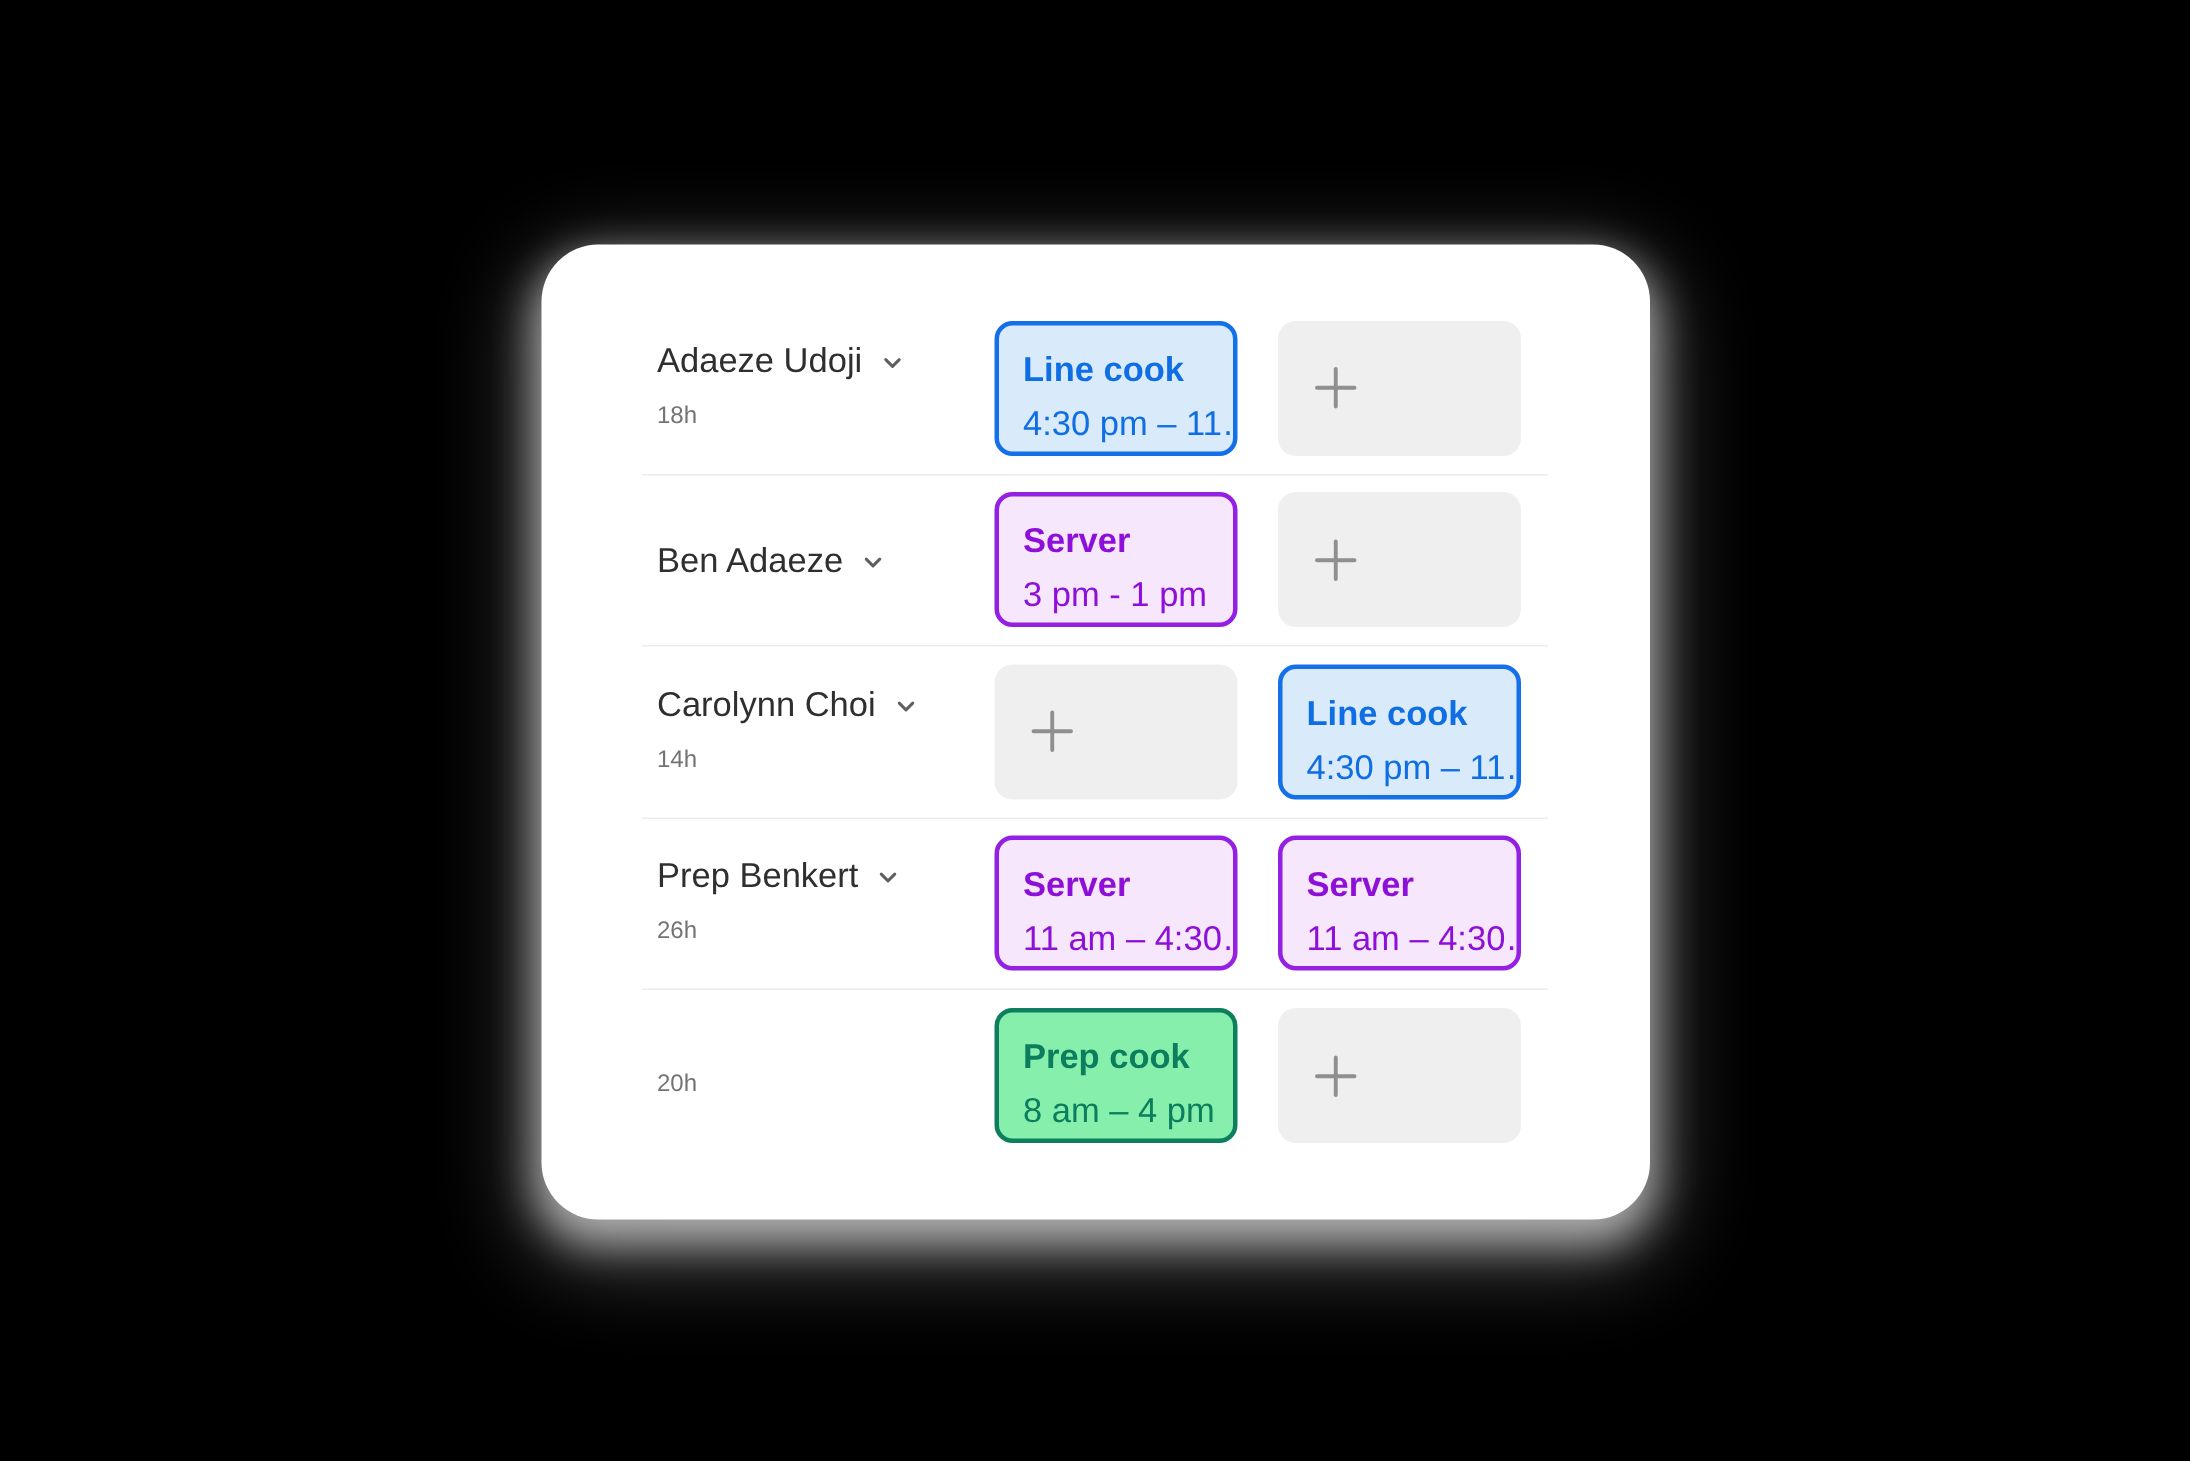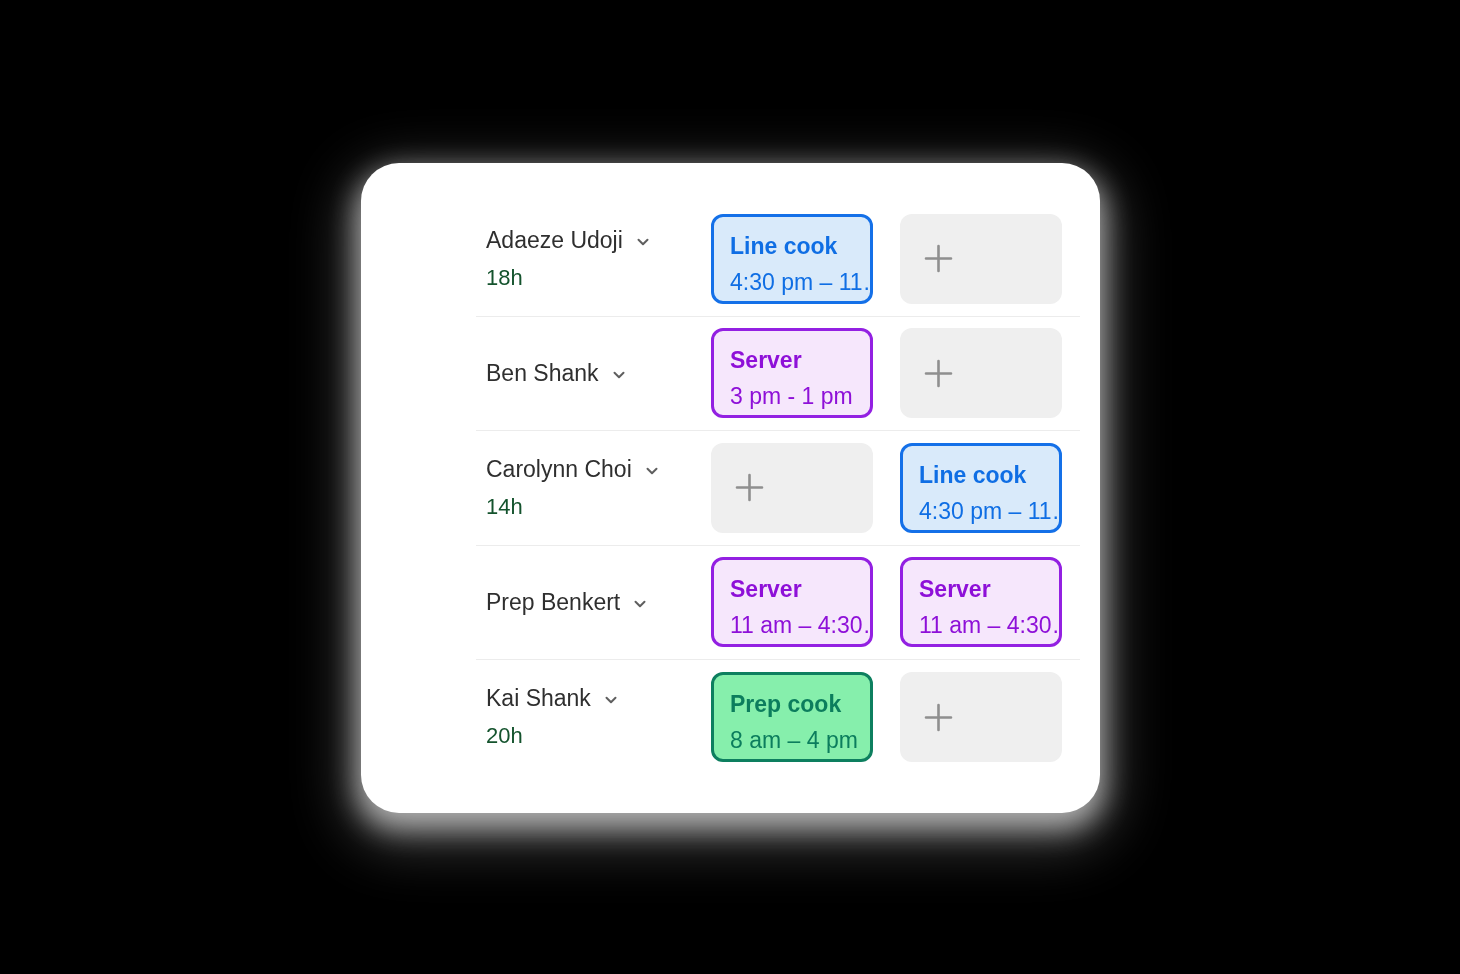--- a/index.html
+++ b/index.html
@@ -21,21 +21,20 @@
     border-radius: 38px;
     box-shadow: 0 12px 28px 4px rgba(225,225,225,0.70),
                 0 18px 55px 16px rgba(170,170,170,0.35);
     box-sizing: border-box;
   }
   .rows {
     box-sizing: border-box;
     width: 100%;
     height: 100%;
     padding: 39px 68px 0 67px;
-    margin-left: 48px;
   }
   .row {
     display: flex;
     align-items: center;
     height: 114.5px;
     box-sizing: border-box;
     border-bottom: 1.5px solid #ececec;
   }
   .row:last-child { border-bottom: none; }
   .member {
@@ -56,23 +55,23 @@
   }
   .chev {
     width: 18px;
     height: 18px;
     color: #5f5f5f;
     margin-top: 3px;
     flex-shrink: 0;
   }
   .hours {
     margin-top: 11px;
-    font-size: 22px;
+    font-size: 16px;
     line-height: 26px;
-    color: #14532d;
+    color: #737373;
   }
   .slots {
     display: flex;
     gap: 27px;
   }
   .slot {
     width: 162px;
     height: 90px;
     border-radius: 12px;
     box-sizing: border-box;
@@ -134,21 +133,21 @@
     <svg class="plus" viewBox="0 0 33 33">
       <path d="M16.5 4v25M4 16.5h25" fill="none" stroke="currentColor" stroke-width="2.6" stroke-linecap="round"></path>
     </svg>
   </button>
 </div>
   </div>
 
   <div class="row">
     <div class="member">
       <div class="name-line">
-        <span class="name">Ben Shank</span>
+        <span class="name">Ben Adaeze</span>
         <svg class="chev" viewBox="0 0 20 20">
           <path d="M5 7.5l5 5 5-5" fill="none" stroke="currentColor" stroke-width="2.2" stroke-linecap="round" stroke-linejoin="round"></path>
         </svg>
       </div>
     </div>
     <div class="slots">
   <div class="slot shift" style="border-color: rgb(147, 32, 226); background: rgb(246, 231, 252); color: rgb(142, 16, 216);">
     <div class="role">Server</div>
     <div class="time">3 pm - 1 pm</div>
   </div>
@@ -186,42 +185,37 @@
   </div>
 
   <div class="row">
     <div class="member">
       <div class="name-line">
         <span class="name">Prep Benkert</span>
         <svg class="chev" viewBox="0 0 20 20">
           <path d="M5 7.5l5 5 5-5" fill="none" stroke="currentColor" stroke-width="2.2" stroke-linecap="round" stroke-linejoin="round"></path>
         </svg>
       </div>
+      <div class="hours">26h</div>
     </div>
     <div class="slots">
   <div class="slot shift" style="border-color: rgb(147, 32, 226); background: rgb(246, 231, 252); color: rgb(142, 16, 216);">
     <div class="role">Server</div>
     <div class="time">11 am – 4:30…</div>
   </div>
 
   <div class="slot shift" style="border-color: rgb(147, 32, 226); background: rgb(246, 231, 252); color: rgb(142, 16, 216);">
     <div class="role">Server</div>
     <div class="time">11 am – 4:30…</div>
   </div>
 </div>
   </div>
 
   <div class="row">
     <div class="member">
-      <div class="name-line">
-        <span class="name">Kai Shank</span>
-        <svg class="chev" viewBox="0 0 20 20">
-          <path d="M5 7.5l5 5 5-5" fill="none" stroke="currentColor" stroke-width="2.2" stroke-linecap="round" stroke-linejoin="round"></path>
-        </svg>
-      </div>
       <div class="hours">20h</div>
     </div>
     <div class="slots">
   <div class="slot shift" style="border-color: rgb(13, 127, 95); background: #86efac; color: rgb(12, 125, 93);">
     <div class="role">Prep cook</div>
     <div class="time">8 am – 4 pm</div>
   </div>
 
   <button class="slot add" style="background: rgb(239, 239, 239); color: rgb(143, 143, 143);">
     <svg class="plus" viewBox="0 0 33 33">

